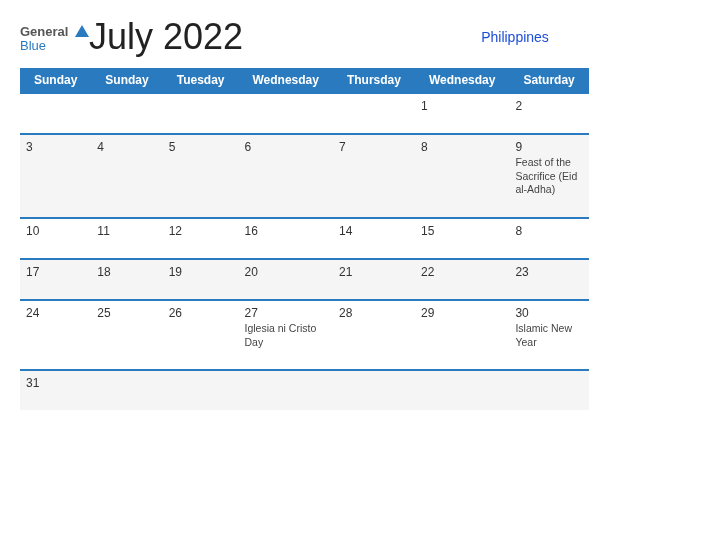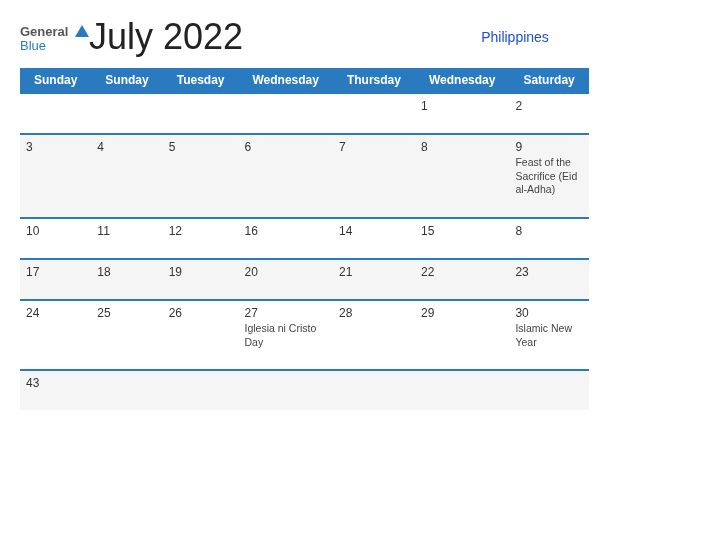--- a/index.html
+++ b/index.html
@@ -236,21 +236,21 @@
           <td>
             <span class="day-num">29</span>
           </td>
           <td>
             <span class="day-num">30</span>
             <span class="event-text">Islamic New Year</span>
           </td>
         </tr>
         <tr>
           <td>
-            <span class="day-num">43</span>
+            <span class="day-num">31</span>
           </td>
           <td></td>
           <td></td>
           <td></td>
           <td></td>
           <td></td>
           <td></td>
         </tr>
       </tbody>
   </table>

